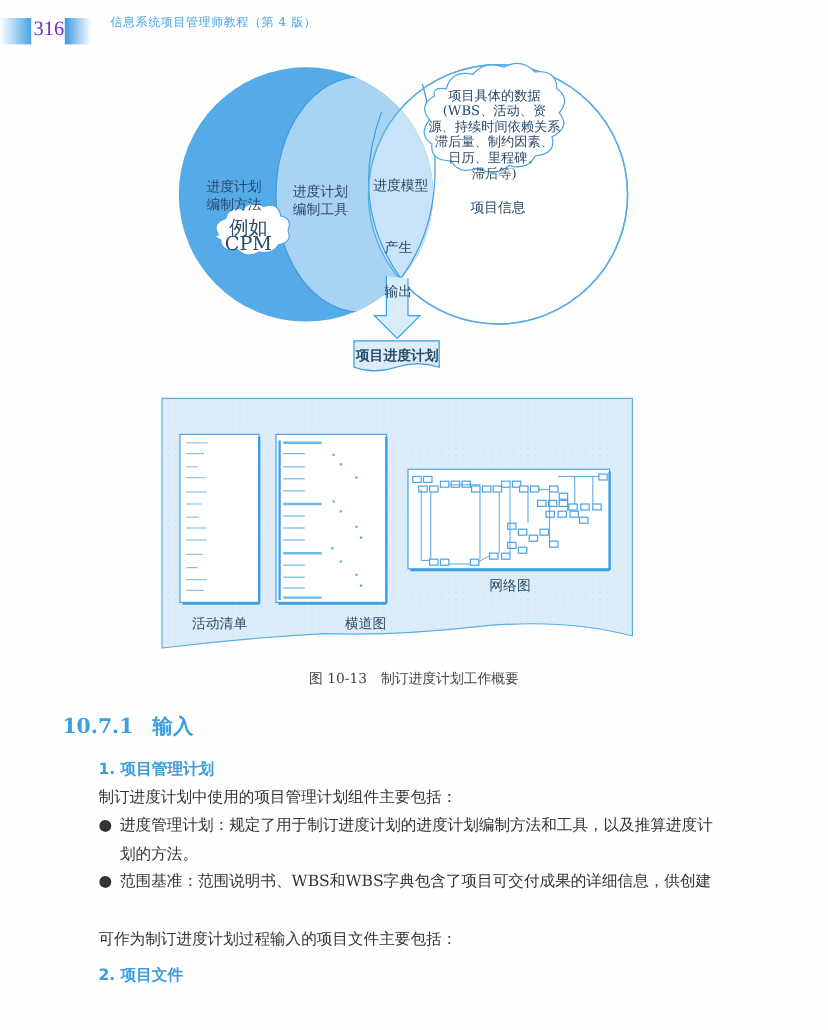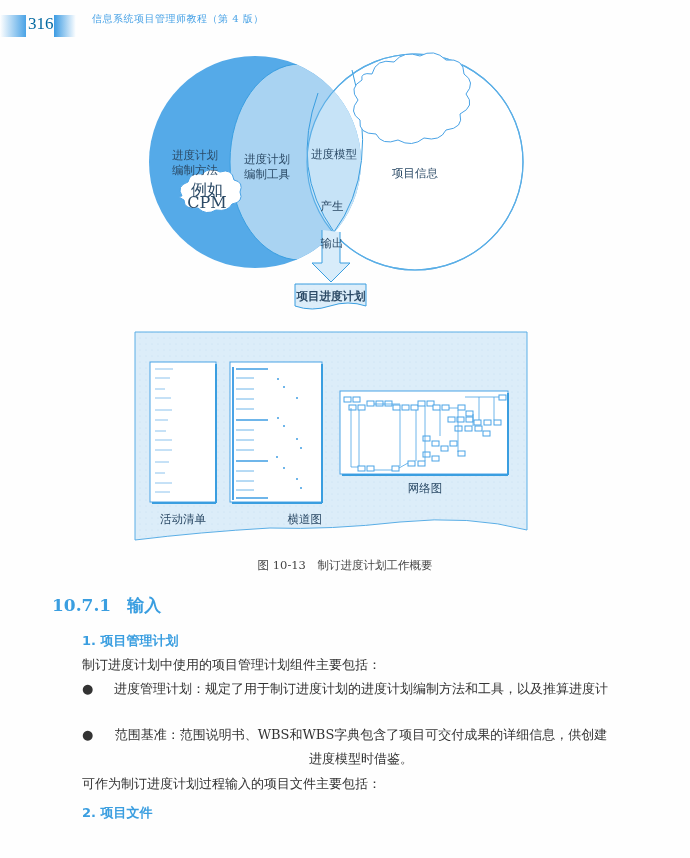--- a/index.html
+++ b/index.html
@@ -1,35 +1,35 @@
 <!DOCTYPE html>
 <html><head>
 <meta charset="utf-8">
 <style>
   * { box-sizing: border-box; margin: 0; padding: 0; }
   html, body { width: 690px; height: 858px; background: #fefefe; overflow: hidden; }
   body { position: relative; font-family: "DejaVu Serif", "Liberation Serif", serif; color: #333; }
 
   .header { position: absolute; left: 0; top: 12px; height: 28px; width: 690px; }
   .hdr-bar1 { position: absolute; left: 0; top: 3px; width: 26px; height: 22px; background: linear-gradient(90deg, #ffffff 0%, #4aa3e6 100%); }
-  .hdr-num { position: absolute; left: 28px; top: 2px; font-size: 17px; color: #0369a1; font-family: "Liberation Serif", serif; }
+  .hdr-num { position: absolute; left: 28px; top: 2px; font-size: 17px; color: #6d28d9; font-family: "Liberation Serif", serif; }
   .hdr-bar2 { position: absolute; left: 54px; top: 3px; width: 22px; height: 22px; background: linear-gradient(90deg, #3b9be3 0%, #ffffff 100%); }
   .hdr-title { position: absolute; left: 92px; top: 0; font-size: 10px; color: #4aa3e6; letter-spacing: 0.5px; }
 
   .diagram { position: absolute; left: 0; top: 0; width: 690px; height: 560px; }
   .dtext { position: absolute; font-size: 11.5px; color: #2b4a66; text-align: center; line-height: 15px; }
 
   .caption { position: absolute; left: 0; width: 690px; top: 558px; text-align: center; font-size: 11.5px; color: #444; }
   .sec-title { position: absolute; left: 52px; top: 594px; font-size: 17px; font-weight: bold; color: #3a9ee0; }
   .sec-title .gap { display: inline-block; width: 16px; }
   .sub { position: absolute; left: 82px; font-size: 13px; color: #3a9ee0; font-family: "DejaVu Sans", sans-serif; font-weight: bold; }
   .para { position: absolute; left: 82px; font-size: 13px; color: #333; line-height: 22px; }
   .bullet { position: absolute; left: 82px; width: 540px; font-size: 13px; color: #333; line-height: 24px; }
   .bullet .dot { position: absolute; left: 0; top: 0; font-size: 13px; }
-  .bullet .txt { display: block; padding-left: 18px; text-align: center; }
+  .bullet .txt { display: block; padding-left: 18px; }
 </style>
 </head>
 <body>
 
 <div class="header">
   <div class="hdr-bar1"></div>
   <div class="hdr-num">316</div>
   <div class="hdr-bar2"></div>
   <div class="hdr-title">信息系统项目管理师教程（第 4 版）</div>
 </div>
@@ -199,40 +199,48 @@
     <div>CPM</div>
   </div>
   <div class="dtext" style="left:232px;top:152px;width:70px;">
     <div>进度计划</div>
     <div>编制工具</div>
   </div>
   <div class="dtext" style="left:302px;top:147px;width:64px;">进度模型</div>
   <div class="dtext" style="left:314px;top:199px;width:36px;">产生</div>
   <div class="dtext" style="left:314px;top:236px;width:36px;">输出</div>
   <div class="dtext" style="left:380px;top:166px;width:70px;">项目信息</div>
+  <div class="dtext" style="left:350px;top:73px;width:124px;font-size:11px;line-height:13px;">
+    <div>项目具体的数据</div>
+    <div>(WBS、活动、资</div>
+    <div>源、持续时间依赖关系</div>
+    <div>滞后量、制约因素、</div>
+    <div>日历、里程碑、</div>
+    <div>滞后等)</div>
+  </div>
   <div class="dtext" style="left:295px;top:289px;width:72px;font-size:11.5px;font-weight:bold;">项目进度计划</div>
 
   <div class="dtext" style="left:150px;top:512px;width:66px;">活动清单</div>
   <div class="dtext" style="left:230px;top:512px;width:92px;text-align:right;">横道图</div>
   <div class="dtext" style="left:380px;top:481px;width:90px;">网络图</div>
 </div>
 
 <div class="caption">图 10-13　制订进度计划工作概要</div>
 
 <div class="sec-title">
   <span>10.7.1</span><span class="gap"></span><span>输入</span>
 </div>
 
 <div class="sub" style="top:632px;">1. 项目管理计划</div>
 <div class="para" style="top:654px;">制订进度计划中使用的项目管理计划组件主要包括：</div>
 
 <div class="bullet" style="top:677px;">
   <span class="dot">●</span>
   <span class="txt">进度管理计划：规定了用于制订进度计划的进度计划编制方法和工具，以及推算进度计</span>
+  <span class="txt">划的方法。</span>
 </div>
 <div class="bullet" style="top:723px;">
   <span class="dot">●</span>
   <span class="txt">范围基准：范围说明书、WBS和WBS字典包含了项目可交付成果的详细信息，供创建</span>
-  <span class="txt">进度模型时借鉴。</span>
 </div>
 
 <div class="sub" style="top:804px;">2. 项目文件</div>
 <div class="para" style="top:773px;">可作为制订进度计划过程输入的项目文件主要包括：</div>
 
 </body></html>

